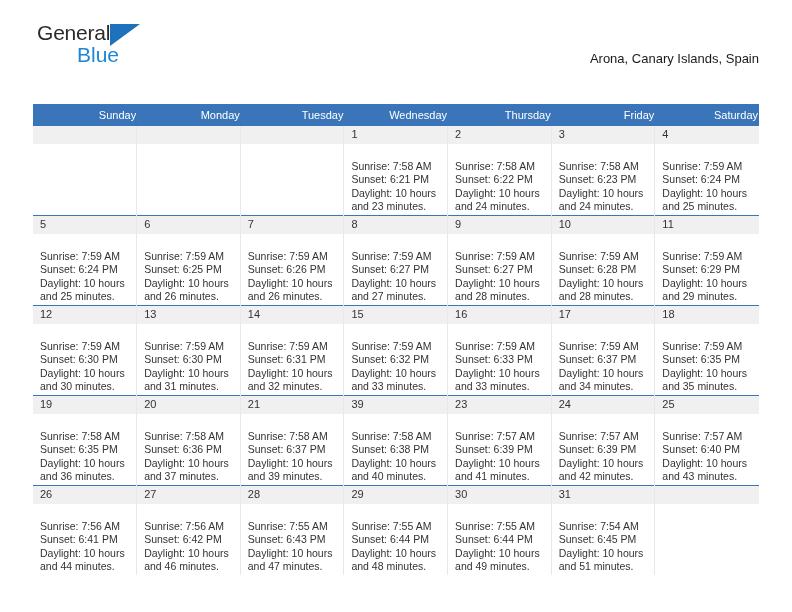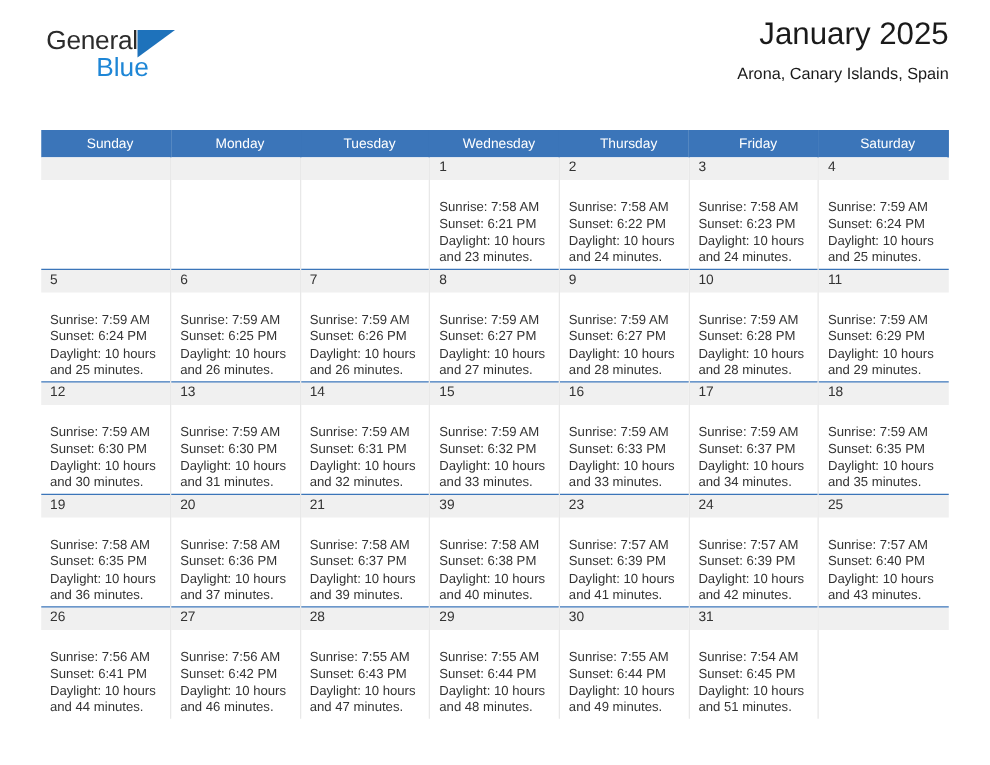--- a/index.html
+++ b/index.html
@@ -86,21 +86,21 @@
     width: 726px;
     border-collapse: collapse;
     table-layout: fixed;
     margin-top: 32px;
   }
   .calendar th {
     background: #3b75b9;
     color: #ffffff;
     font-size: 11px;
     font-weight: normal;
-    text-align: center;
+    text-align: right;
     padding: 5px 0 5px 7px;
     height: 12px;
     border-right: 1px solid #3b75b9;
   }
   .calendar td {
     vertical-align: top;
     padding: 0;
     border-right: 1px solid #e8e8e8;
     border-top: 1px solid #3b75b9;
     height: 89px;
@@ -137,21 +137,20 @@
 </head>
 <body>
 
 <div class="page">
 
   <div class="header">
     <div class="logo">
       <span class="logo-general">General</span><span class="logo-tri"></span>
       <span class="logo-blue">Blue</span>
     </div>
-    <div class="title">January 2025</div>
     <div class="subtitle">Arona, Canary Islands, Spain</div>
   </div>
 
   <table class="calendar">
     <thead>
       <tr>
         <th>Sunday</th>
         <th>Monday</th>
         <th>Tuesday</th>
         <th>Wednesday</th>

